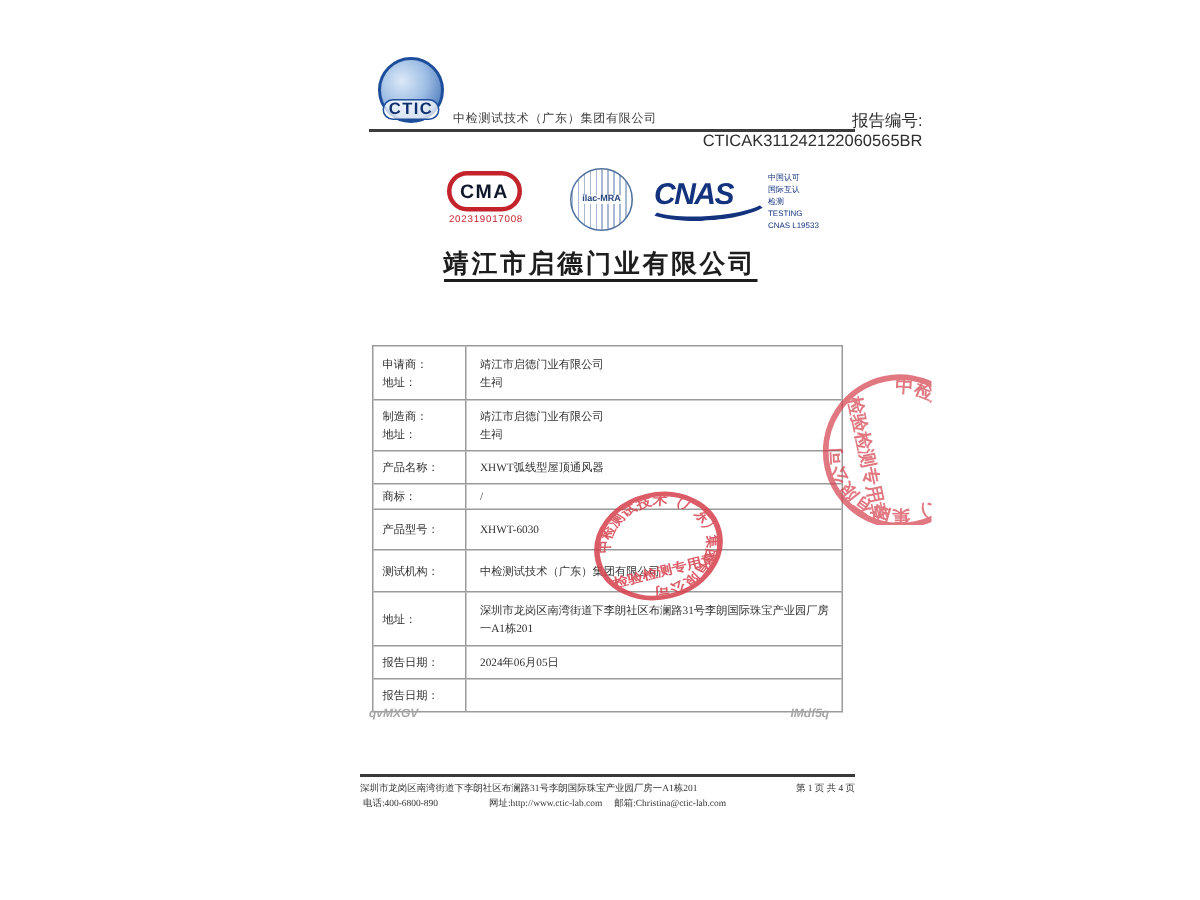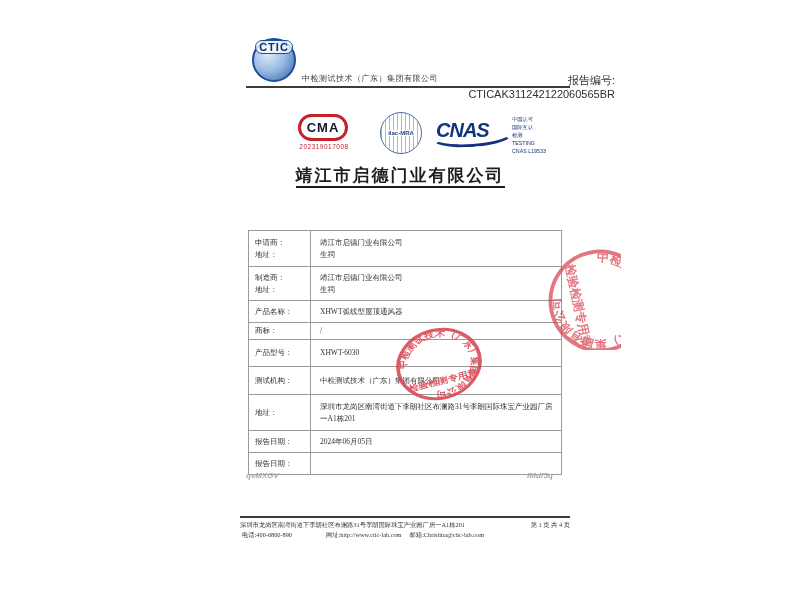--- a/index.html
+++ b/index.html
@@ -2,21 +2,21 @@
 <html><head>
 <meta charset="utf-8">
 <style>
   html,body{margin:0;padding:0;}
   body{width:800px;height:600px;background:#ffffff;overflow:hidden;
        font-family:"Liberation Serif","DejaVu Serif",serif;color:#3a3a3a;}
   .canvas{position:relative;width:800px;height:600px;background:#fff;overflow:hidden;}
 
   
   .ctic-logo{position:absolute;left:252px;top:38px;width:44px;height:44px;border-radius:50%;
-    border:2px solid #1d4e9c;box-sizing:border-box;display:flex;align-items:flex-start;justify-content:center;
+    border:2px solid #1d4e9c;box-sizing:border-box;display:flex;align-items:flex-end;justify-content:center;
     background:radial-gradient(circle at 35% 35%, #dce9f7 0%, #9dbde4 45%, #2e5ea8 100%);}
   .ctic-logo .inner{font-family:"Liberation Sans",sans-serif;font-weight:bold;font-size:11px;color:#0d2f6e;
     background:rgba(255,255,255,.75);border:1px solid #1d4e9c;border-radius:8px;padding:0 3px;letter-spacing:1px;}
   .hdr-org{position:absolute;left:302px;top:73px;font-size:8px;letter-spacing:.5px;color:#3f3f3f;}
   .hdr-repno{position:absolute;left:420px;top:73px;width:150px;text-align:right;font-size:11px;color:#2f2f2f;
     font-family:"Liberation Sans",sans-serif;padding-left:45px;}
   .hdr-rule{position:absolute;left:246px;top:86px;width:324px;height:2px;background:#3c3c3c;}
 
   
   .cma{position:absolute;left:298px;top:114px;width:52px;text-align:center;}

